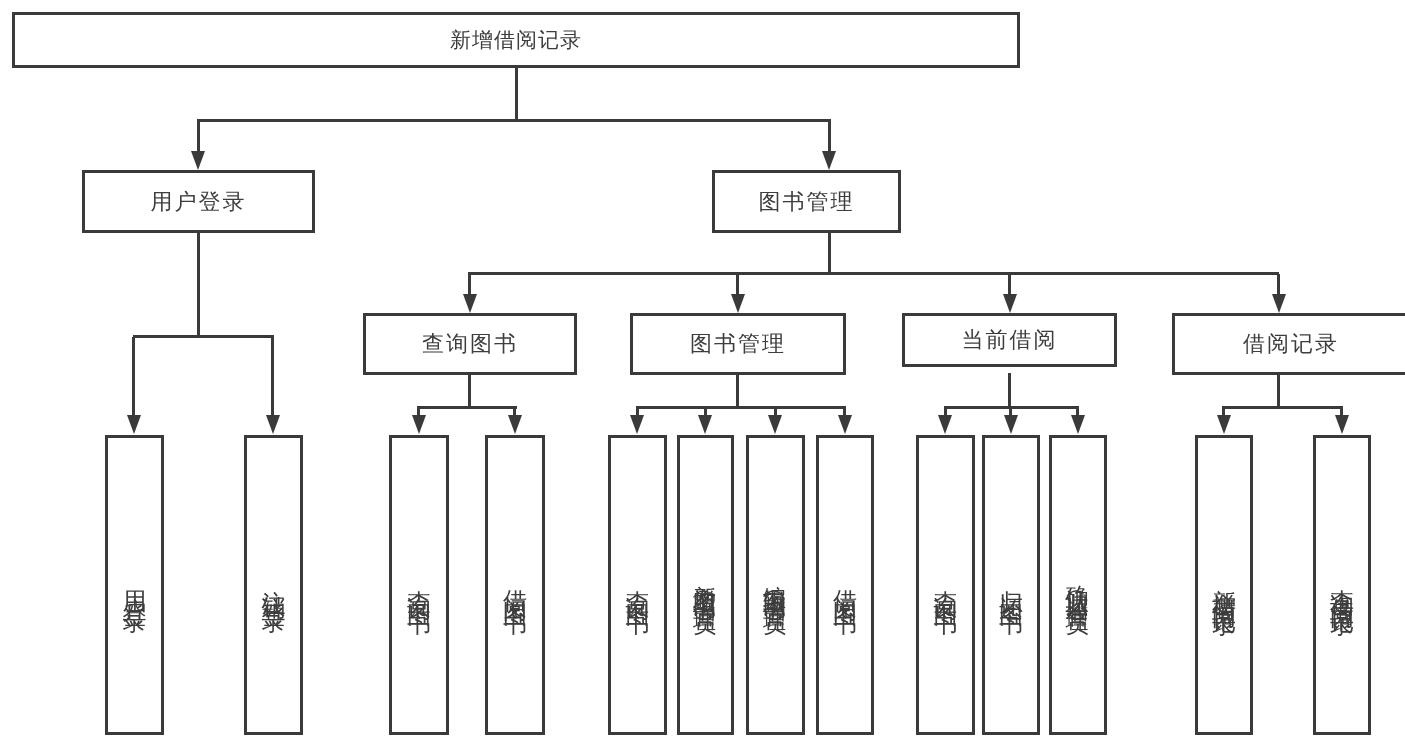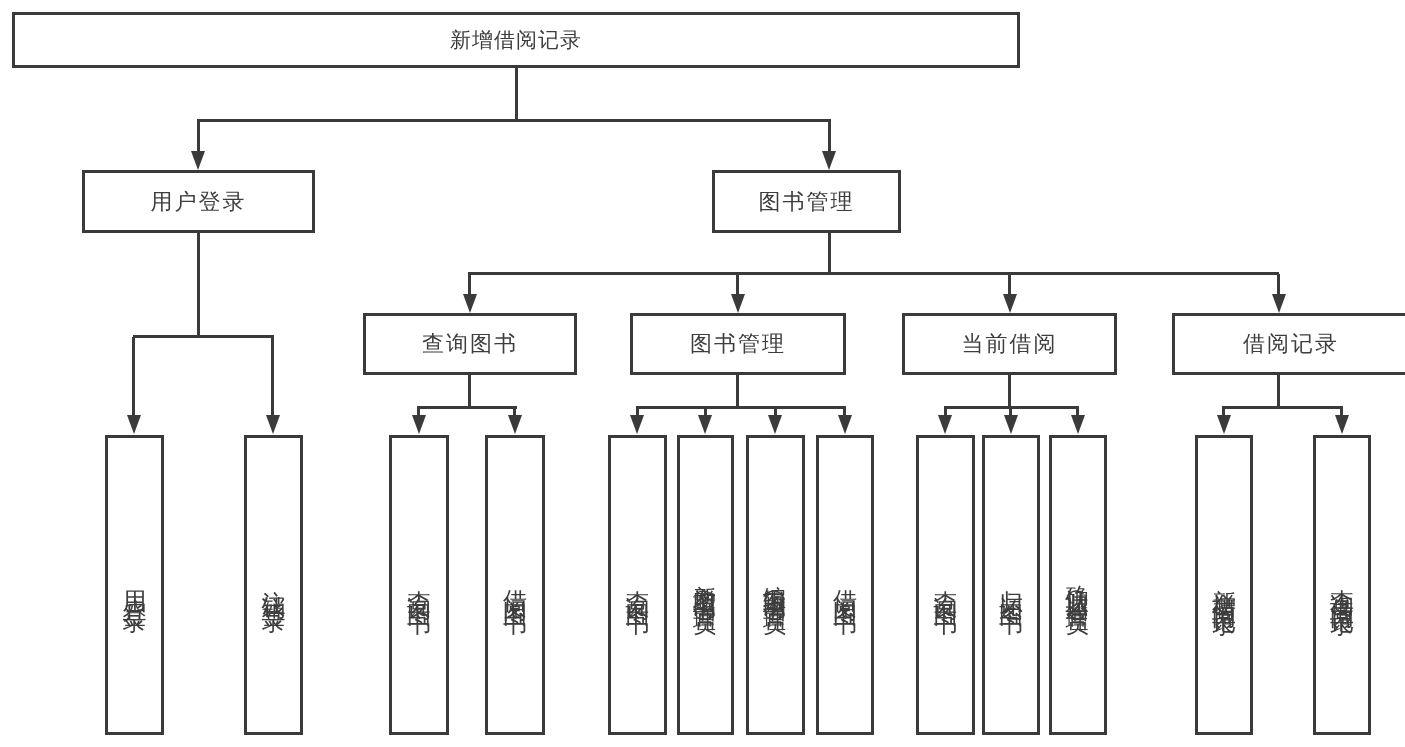--- a/index.html
+++ b/index.html
@@ -69,21 +69,21 @@
   <div class="ah" style="left:1003px;top:294px"></div>
   <div class="vline" style="left:1277px;top:274px;height:22px"></div>
   <div class="ah" style="left:1272px;top:294px"></div>
 
   <div class="box" style="left:363px;top:313px;width:214px;height:62px">
     <span class="h-label">查询图书</span>
   </div>
   <div class="box" style="left:630px;top:313px;width:216px;height:62px">
     <span class="h-label">图书管理</span>
   </div>
-  <div class="box" style="left:902px;top:313px;width:215px;height:62px">
+  <div class="box" style="left:902px;top:313px;width:215px;height:54px">
     <span class="h-label">当前借阅</span>
   </div>
   <div class="box" style="left:1172px;top:313px;width:238px;height:62px">
     <span class="h-label">借阅记录</span>
   </div>
 
   <div class="vline" style="left:468px;top:373px;height:35px"></div>
   <div class="hline" style="left:418px;top:406px;width:99px"></div>
   <div class="vline" style="left:417px;top:406px;height:12px"></div>
   <div class="ah" style="left:412px;top:415px"></div>

